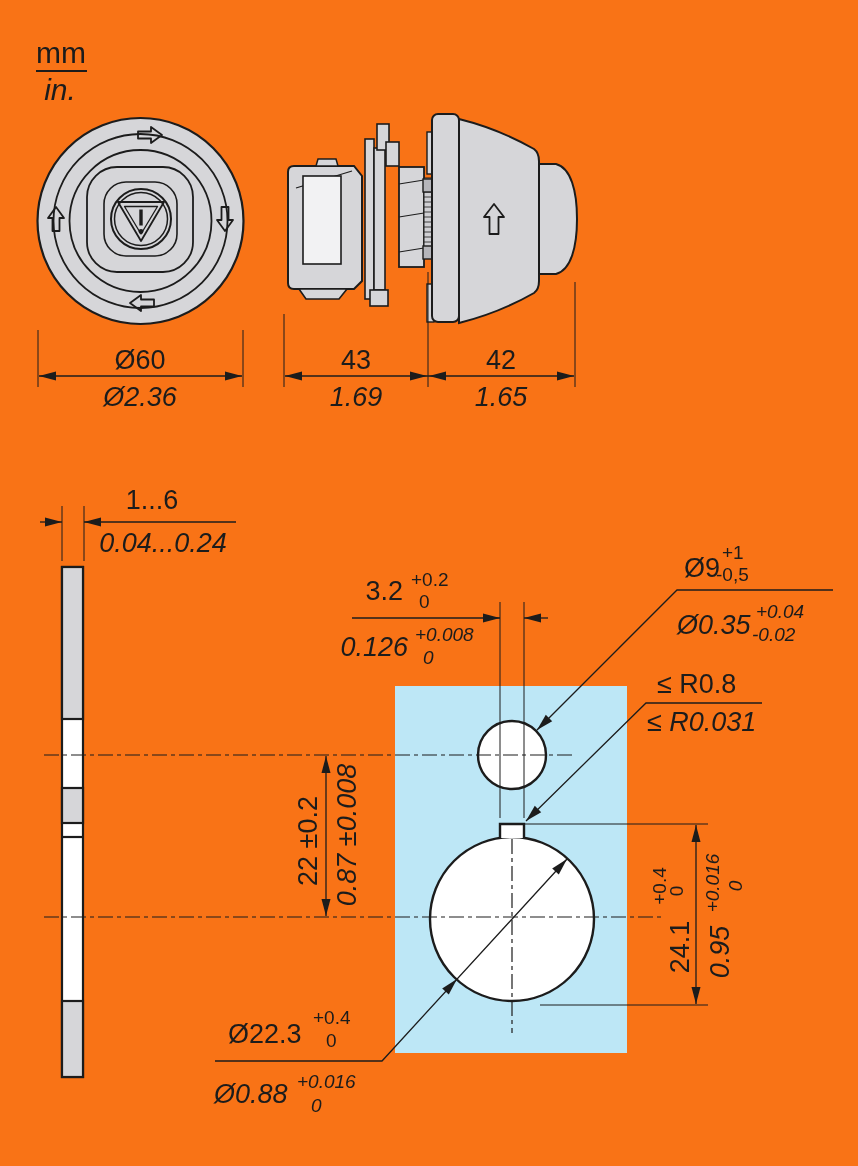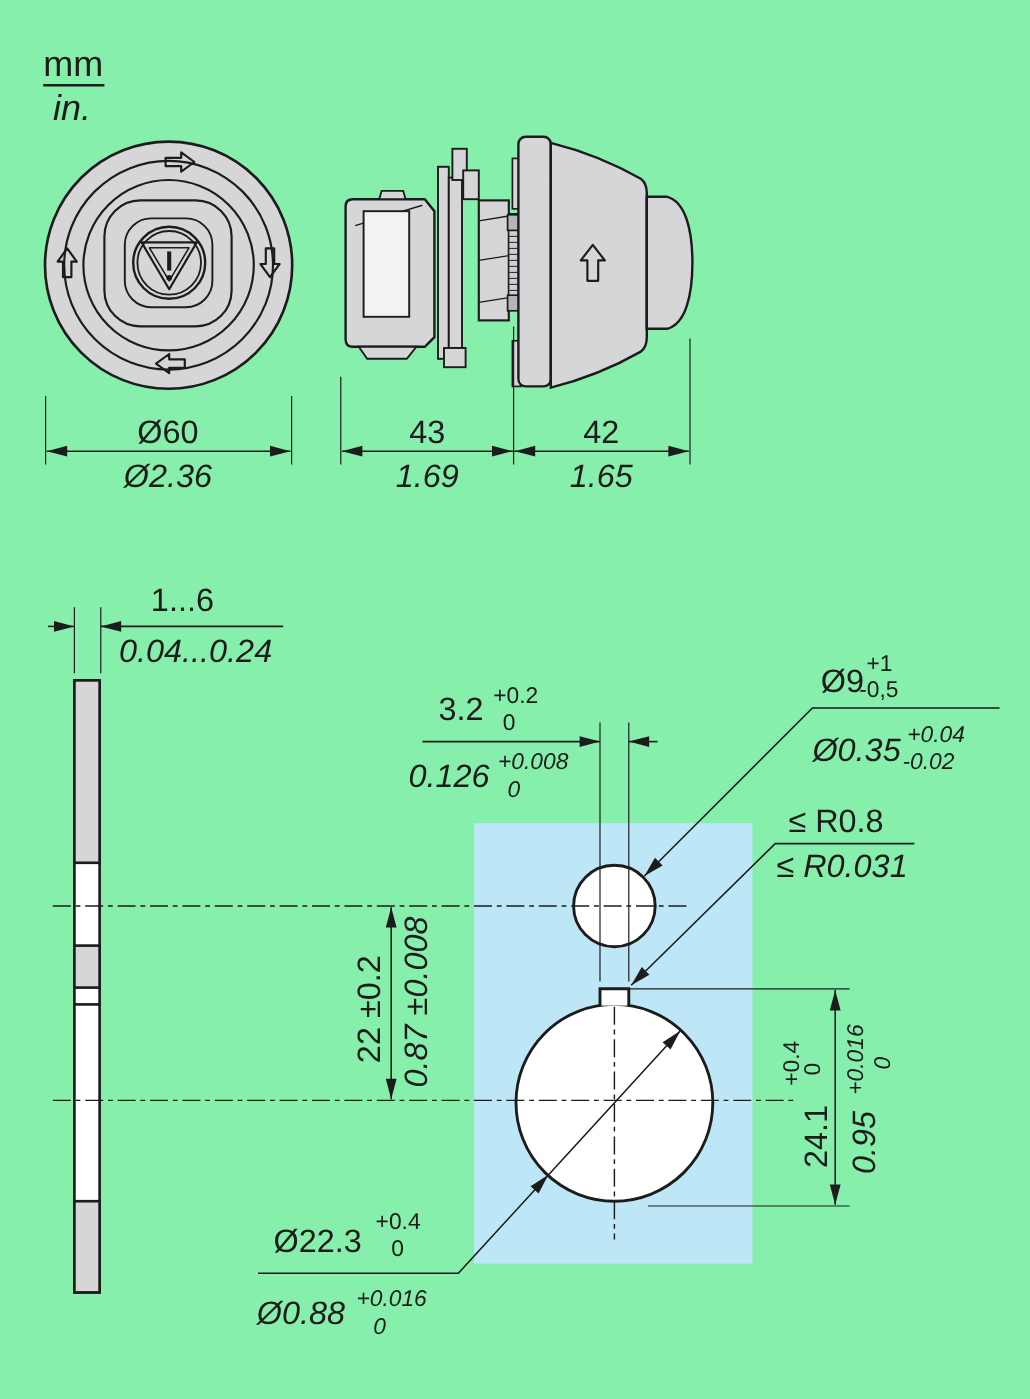--- a/index.html
+++ b/index.html
@@ -1,16 +1,16 @@
 <!DOCTYPE html>
 <html><head>
 <meta charset="utf-8">
 <style>
   html,body{margin:0;padding:0;background:#ffffff;}
-  .page{position:relative;width:858px;height:1166px;background:#86efac;overflow:hidden;
+  .page{position:relative;width:858px;height:1166px;background:#f97316;overflow:hidden;
         font-family:"Liberation Sans", sans-serif;}
   svg{display:block;}
   .ln{stroke:#1c1c1c;fill:none;}
   .fill-gray{fill:#d6d6d9;}
   .fill-white{fill:#ffffff;}
   .fill-light{fill:#f2f2f3;}
   .fill-clip{fill:#b5b5ba;}
   .arrowhead{fill:#1c1c1c;stroke:none;}
   .dimline{stroke:#1c1c1c;stroke-width:1.3;fill:none;}
   .extline{stroke:#1c1c1c;stroke-width:1;fill:none;}

